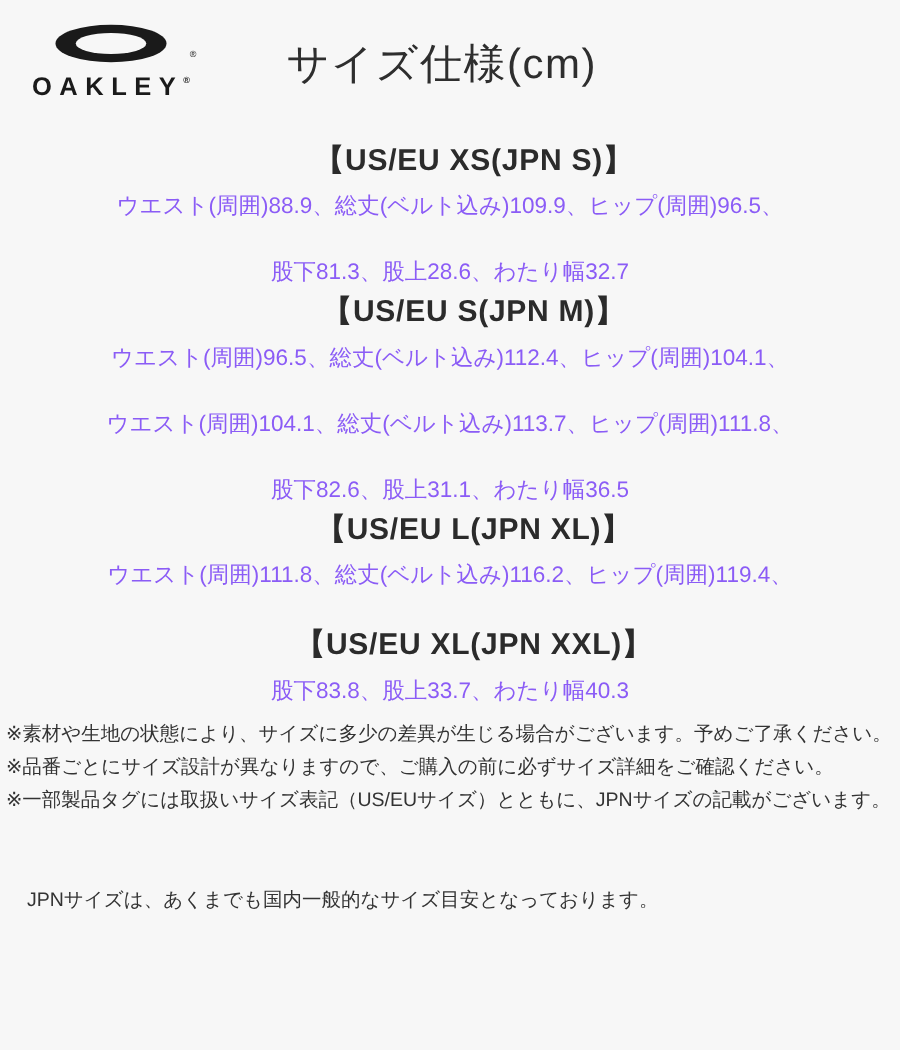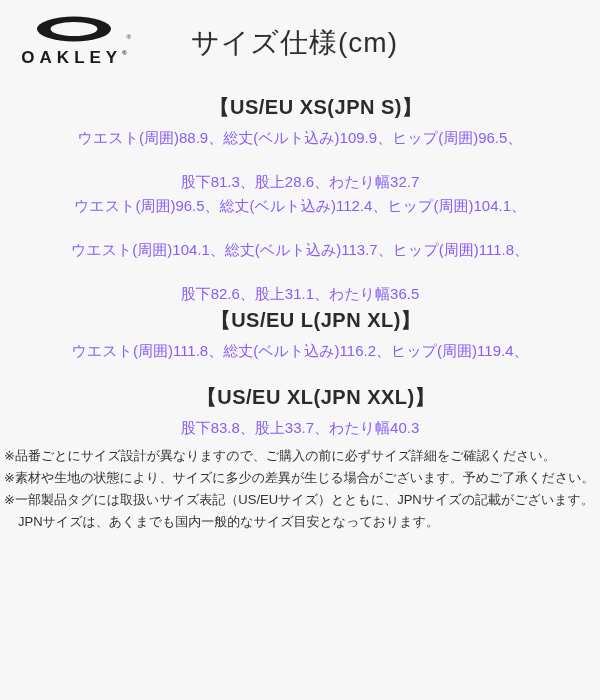--- a/index.html
+++ b/index.html
@@ -92,20 +92,21 @@
   }
   .note {
     margin: 0;
     font-size: 13px;
     line-height: 22px;
     color: #333333;
     white-space: nowrap;
   }
   .note.indented {
     padding-left: 14px;
+    margin-top: 45px;
   }
 </style>
 </head>
 <body>
 
 <div class="page">
 
   <header class="header">
     <div class="logo">
       <svg width="122" height="38" viewBox="0 0 122 38" aria-hidden="true">
@@ -120,20 +121,21 @@
 
   <main class="sections">
 
     <section class="size-block">
       <h2 class="size-heading">【US/EU XS(JPN S)】</h2>
       <p class="measure-line">ウエスト(周囲)88.9、総丈(ベルト込み)109.9、ヒップ(周囲)96.5、</p>
       <p class="measure-line second">股下81.3、股上28.6、わたり幅32.7</p>
     </section>
 
     <section class="size-block">
+      <h2 class="size-heading">【US/EU S(JPN M)】</h2>
       <p class="measure-line">ウエスト(周囲)96.5、総丈(ベルト込み)112.4、ヒップ(周囲)104.1、</p>
     </section>
 
     <section class="size-block">
       <p class="measure-line">ウエスト(周囲)104.1、総丈(ベルト込み)113.7、ヒップ(周囲)111.8、</p>
       <p class="measure-line second">股下82.6、股上31.1、わたり幅36.5</p>
     </section>
 
     <section class="size-block">
       <h2 class="size-heading">【US/EU L(JPN XL)】</h2>
@@ -141,19 +143,19 @@
     </section>
 
     <section class="size-block">
       <h2 class="size-heading">【US/EU XL(JPN XXL)】</h2>
       <p class="measure-line second">股下83.8、股上33.7、わたり幅40.3</p>
     </section>
 
   </main>
 
   <footer class="notes">
+    <p class="note">※素材や生地の状態により、サイズに多少の差異が生じる場合がございます。予めご了承ください。</p>
     <p class="note">※品番ごとにサイズ設計が異なりますので、ご購入の前に必ずサイズ詳細をご確認ください。</p>
-    <p class="note">※素材や生地の状態により、サイズに多少の差異が生じる場合がございます。予めご了承ください。</p>
     <p class="note">※一部製品タグには取扱いサイズ表記（US/EUサイズ）とともに、JPNサイズの記載がございます。</p>
     <p class="note indented">JPNサイズは、あくまでも国内一般的なサイズ目安となっております。</p>
   </footer>
 
 </div>
 
 </body></html>

